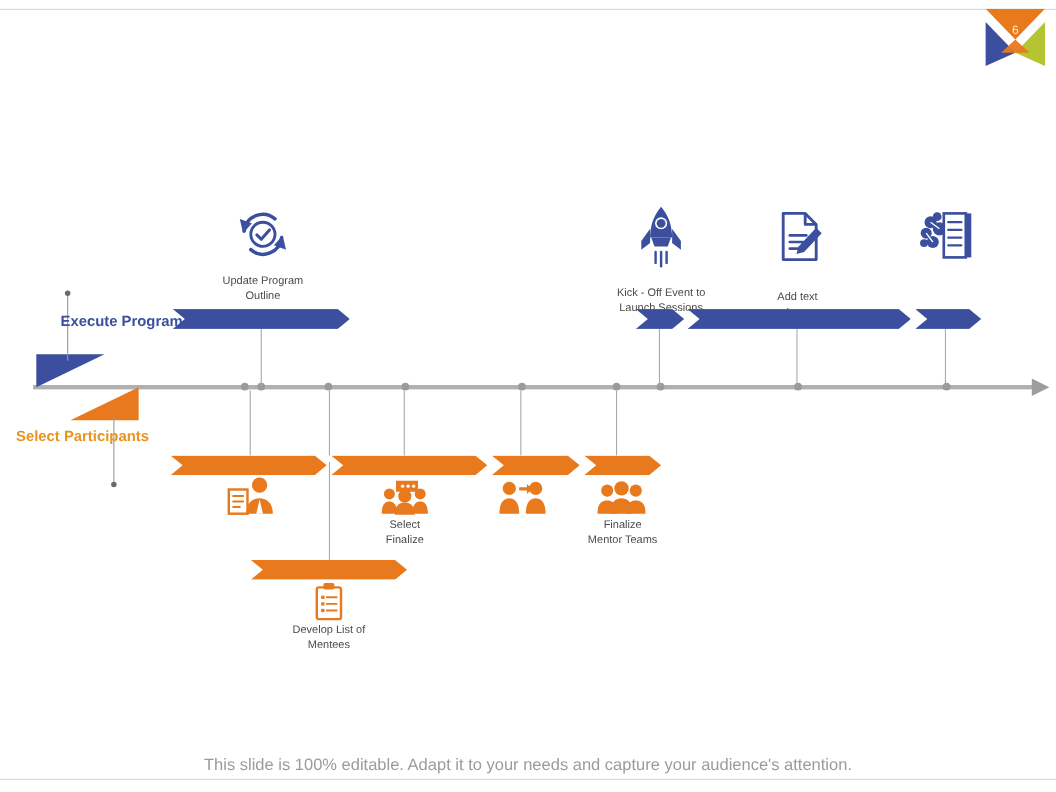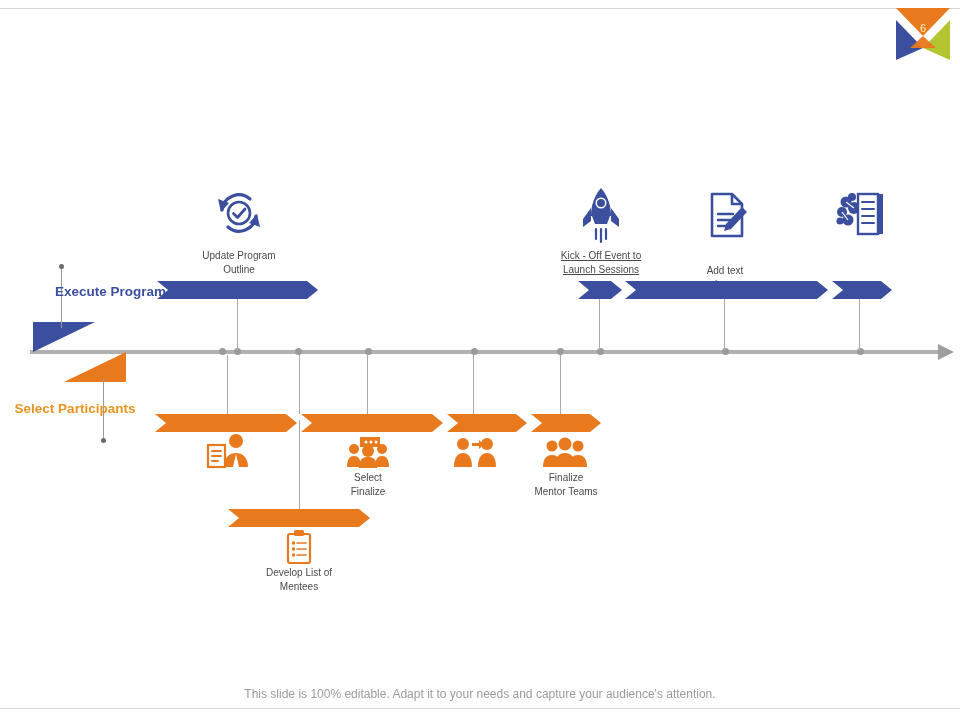--- a/index.html
+++ b/index.html
@@ -116,21 +116,21 @@
     text-align: center;
     white-space: nowrap;
   }
   .branch-execute {
     left: 55px;
     top: 283px;
     color: #3b4f9e;
   }
   .branch-select {
     left: 10px;
-    top: 400px;
+    top: 388px;
     width: 130px;
     color: #e8941f;
   }
   .branch-stem {
     position: absolute;
     width: 1px;
     background: #9a9a9a;
   }
   .branch-dot {
     position: absolute;
@@ -177,21 +177,21 @@
   }
   .icon svg { display: block; }
 
   
   .footer {
     position: absolute;
     left: 0;
     top: 687px;
     width: 960px;
     text-align: center;
-    font-size: 12px;
+    font-size: 15px;
     color: #9b9b9b;
   }
 </style>
 </head>
 <body>
 
 <div class="slide">
 
   <div class="top-rule"></div>
   <div class="bottom-rule"></div>
@@ -260,21 +260,21 @@
       <path d="M13 22 L5 33 L5 41 L13 35 Z" fill="#3B4F9E"></path>
       <path d="M33 22 L41 33 L41 41 L33 35 Z" fill="#3B4F9E"></path>
       <path d="M14 30 L32 30 L29 38 L17 38 Z" fill="#3B4F9E"></path>
       <g stroke="#3B4F9E" stroke-width="2.2" stroke-linecap="round">
         <line x1="18" y1="43" x2="18" y2="53"></line>
         <line x1="23" y1="43" x2="23" y2="56"></line>
         <line x1="28" y1="43" x2="28" y2="53"></line>
       </g>
     </svg>
   </div>
-  <div class="step-label" style="left:535px; top:249px; width:132px;text-decoration:underline;">Kick - Off Event to
+  <div class="step-label" style="left:535px; top:260px; width:132px;">Kick - Off Event to
 Launch Sessions</div>
   <div class="chev chev-blue" style="left:578px; top:281px; width:44px;">
     <div class="body"></div>
   </div>
   <div class="stem" style="left:599px; top:299px; height:52px;"></div>
 
   <div class="icon" style="left:706px; top:190px;">
     <svg width="44" height="50" viewBox="0 0 44 50">
       <path d="M6 4 L26 4 L36 14 L36 46 L6 46 Z" fill="#ffffff" stroke="#3B4F9E" stroke-width="2.6" stroke-linejoin="round"></path>
       <path d="M26 4 L26 14 L36 14" fill="none" stroke="#3B4F9E" stroke-width="2.6" stroke-linejoin="round"></path>

